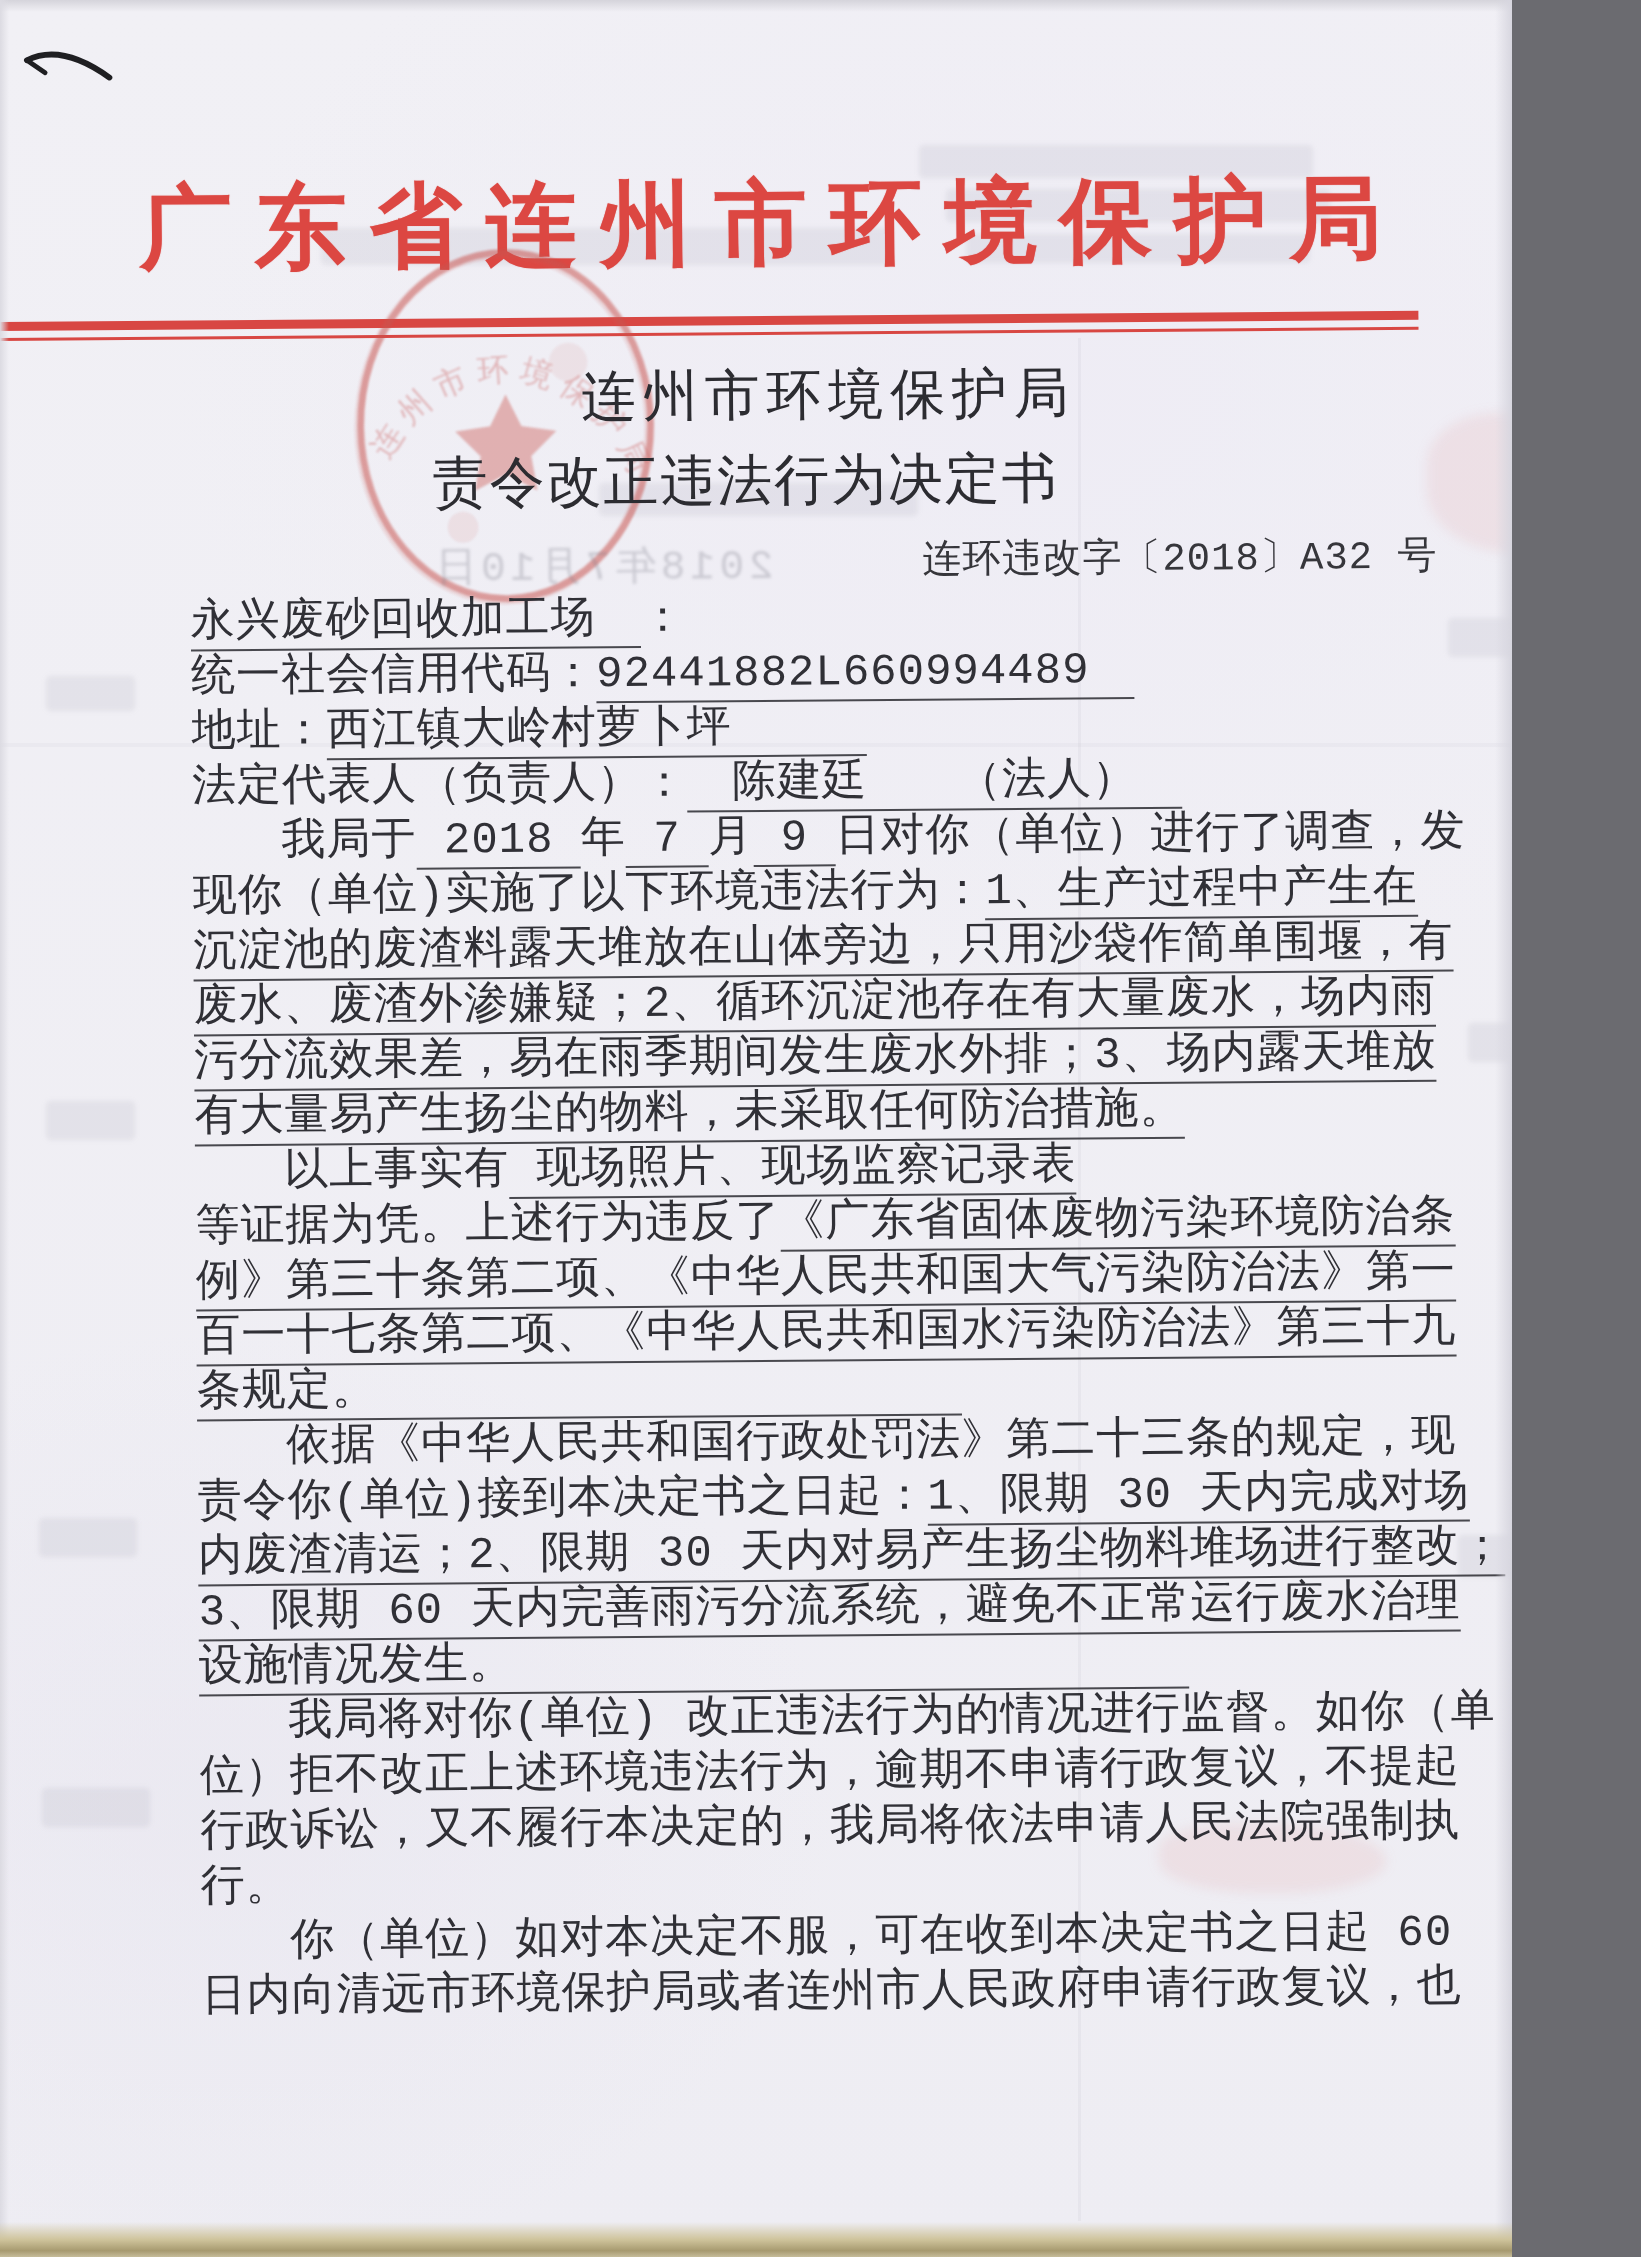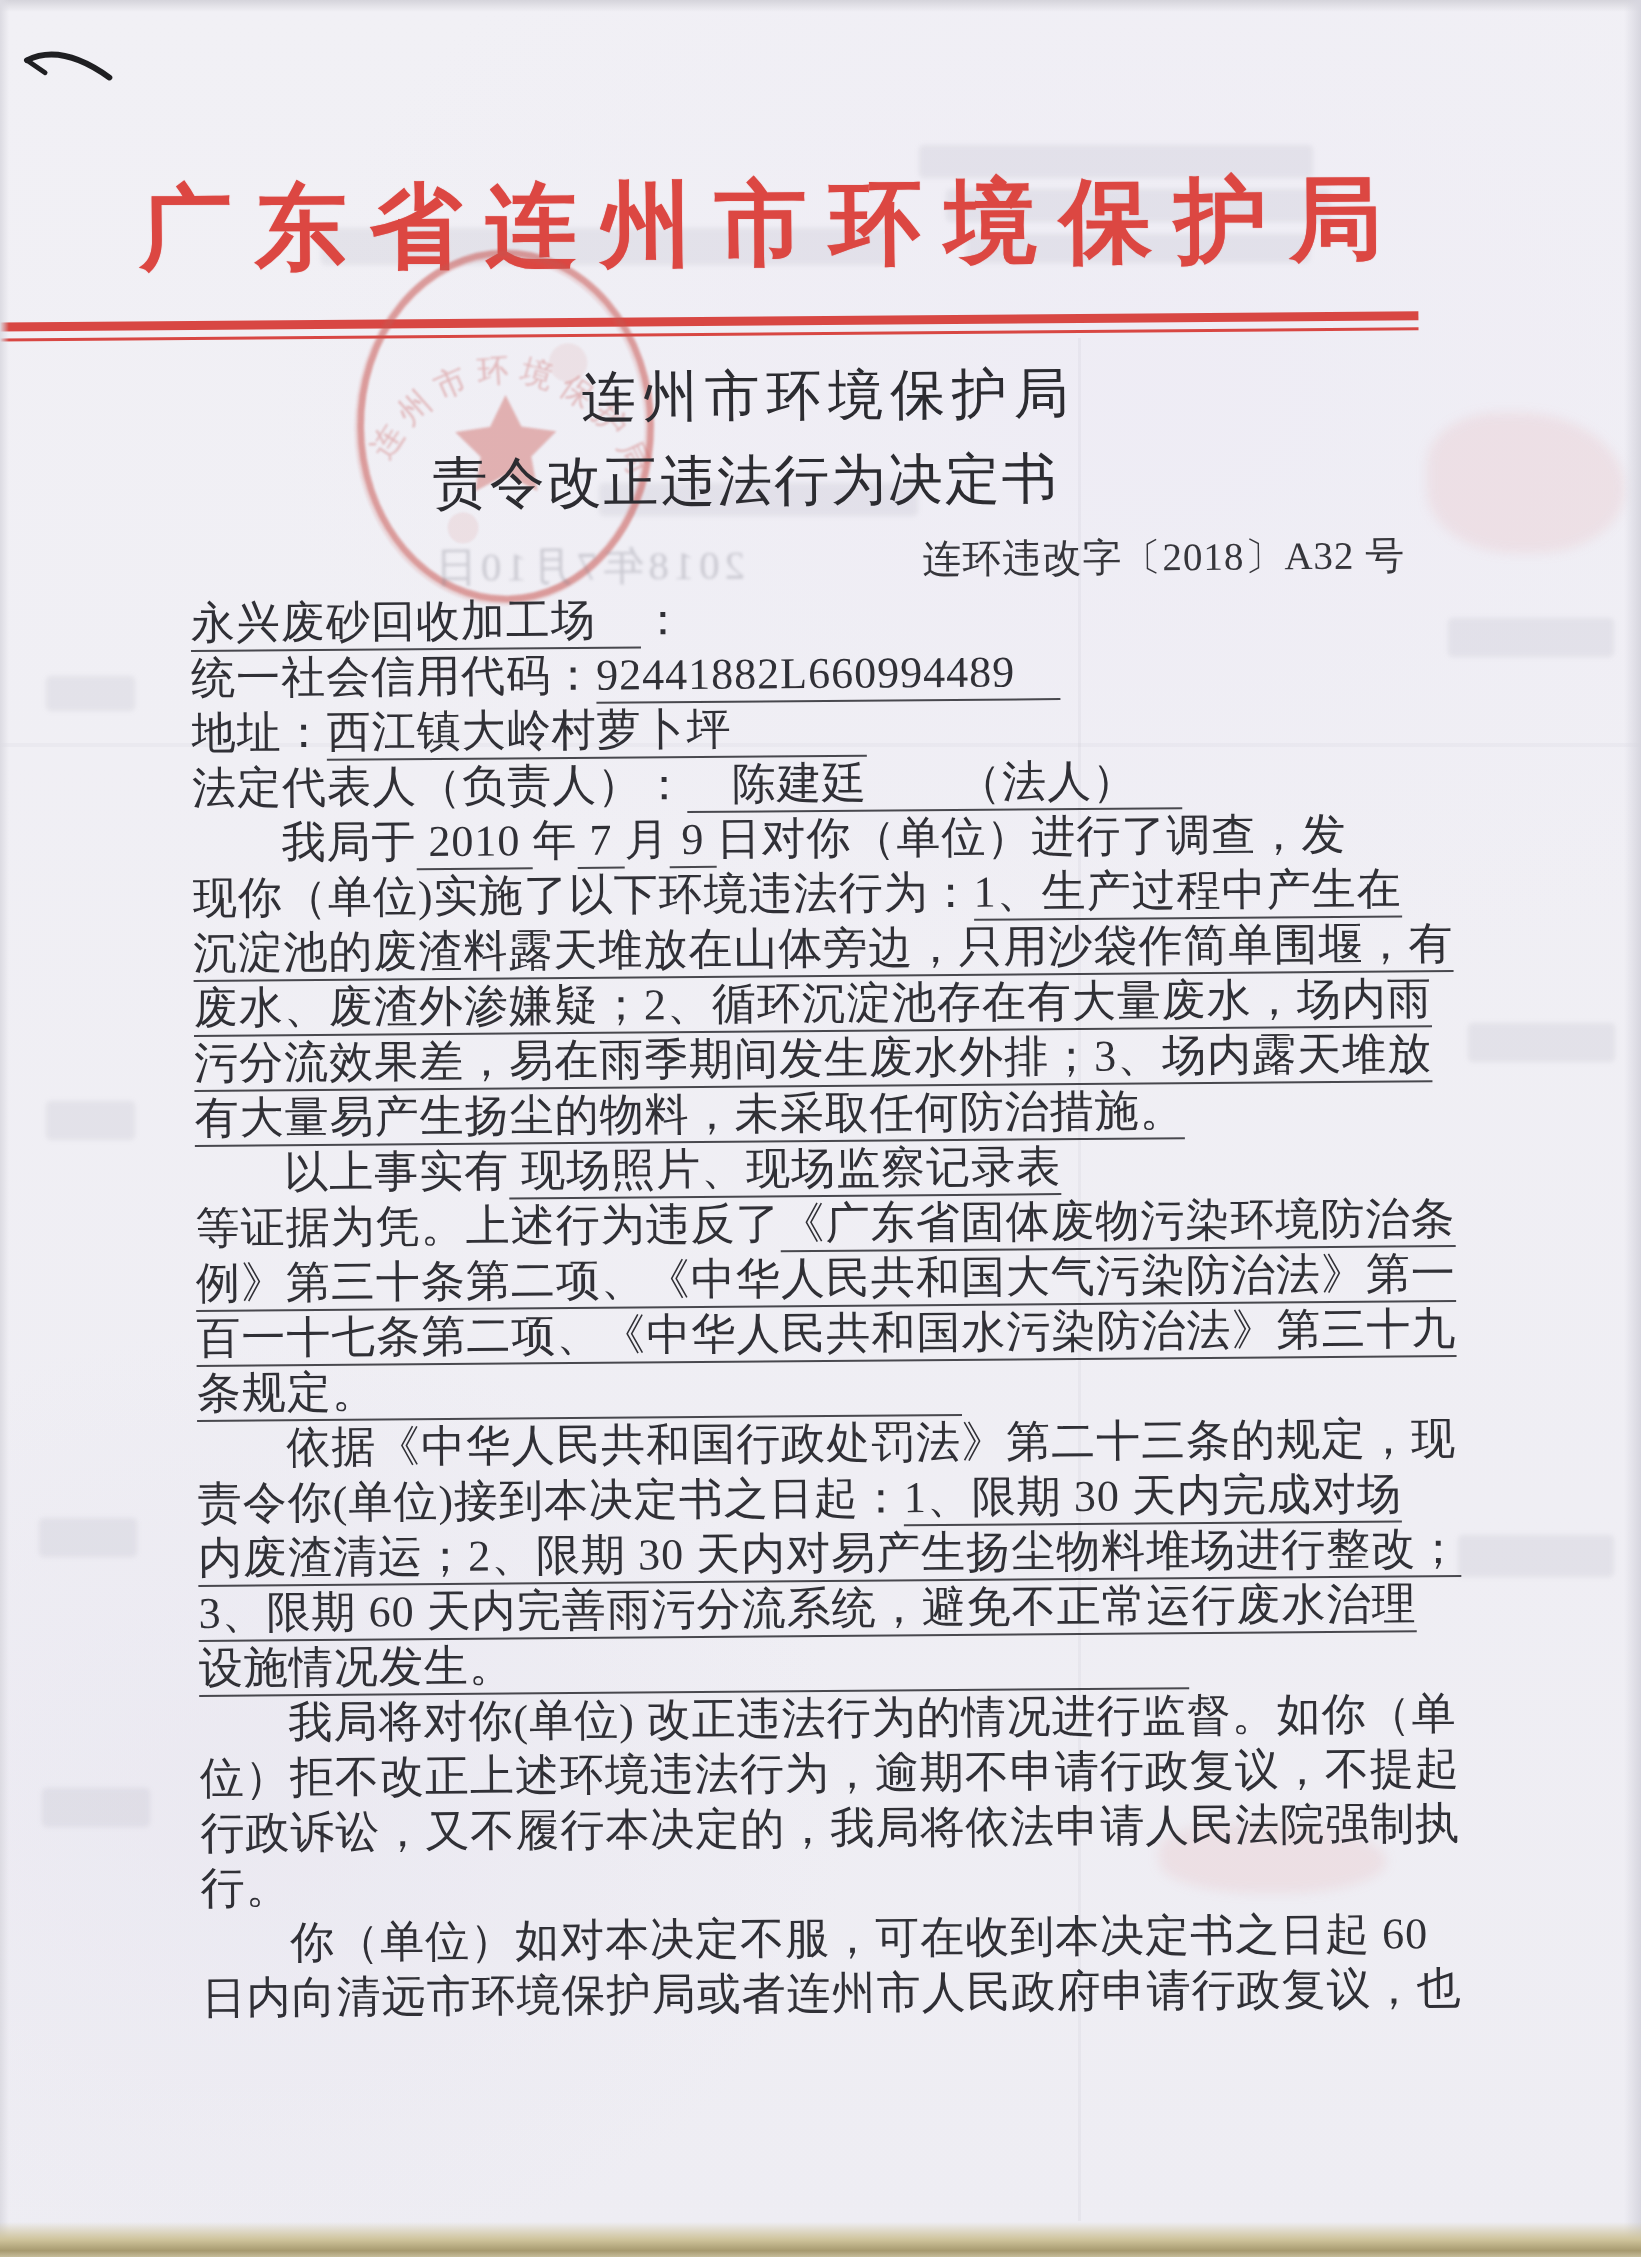--- a/index.html
+++ b/index.html
@@ -1,22 +1,22 @@
 <!DOCTYPE html>
 <html><head>
 <meta charset="utf-8">
 <style>
   html,body { margin:0; padding:0; background:#6b6b70; }
   .scan {
-    position:relative; width:1641px; height:2257px; overflow:hidden;
+    position:relative; width:1512px; height:2257px; overflow:hidden;
     background:
       radial-gradient(1255px 869px at 70% 18%, rgba(238,236,245,.9), rgba(238,236,245,0) 70%),
       radial-gradient(869px 676px at 15% 80%, rgba(232,230,240,.6), rgba(232,230,240,0) 70%),
       linear-gradient(#f1f0f5, #eeedf3);
-    font-family:Liberation Serif, serif;
+    font-family:Liberation Mono, monospace;
   }
   .content { position:absolute; inset:0; transform:rotate(-0.45deg); transform-origin:50% 40%; }
 
   
   .agency-title {
     position:absolute; left:145px; top:162px; width:1294px;
     font-size:92px; font-weight:bold; color:#dc4742; letter-spacing:23px;
     white-space:nowrap; text-shadow:0 0 1px rgba(220,71,66,.65);
   }
   .rule { position:absolute; left:-11.6px; width:1435px; background:#d84743; }
@@ -100,21 +100,21 @@
     <div class="doc-title1">连州市环境保护局</div>
     <div class="doc-title2">责令改正违法行为决定书</div>
     <div class="ghost-date">2018年7月10日</div>
     <div class="doc-number">连环违改字〔2018〕A32 号</div>
 
     <div class="doc-lines">
         <div class="tline"><span class="seg u">永兴废砂回收加工场　</span><span class="seg">：</span></div>
         <div class="tline"><span class="seg">统一社会信用代码：</span><span class="seg u">92441882L660994489　</span></div>
         <div class="tline"><span class="seg">地址：</span><span class="seg u">西江镇大岭村萝卜坪　　　</span></div>
         <div class="tline"><span class="seg">法定代表人（负责人）：</span><span class="seg u">　陈建廷　　（法人）　</span></div>
-        <div class="tline indent"><span class="seg">我局于</span><span class="seg u"> 2010 </span><span class="seg">年</span><span class="seg u"> 7 </span><span class="seg">月</span><span class="seg u"> 9 </span><span class="seg">日对你（单位）进行了调查，发</span></div>
+        <div class="tline indent"><span class="seg">我局于</span><span class="seg u"> 2018 </span><span class="seg">年</span><span class="seg u"> 7 </span><span class="seg">月</span><span class="seg u"> 9 </span><span class="seg">日对你（单位）进行了调查，发</span></div>
         <div class="tline"><span class="seg">现你（单位)实施了以下环境违法行为：</span><span class="seg u">1、生产过程中产生在</span></div>
         <div class="tline"><span class="seg u">沉淀池的废渣料露天堆放在山体旁边，只用沙袋作简单围堰，有</span></div>
         <div class="tline"><span class="seg u">废水、废渣外渗嫌疑；2、循环沉淀池存在有大量废水，场内雨</span></div>
         <div class="tline"><span class="seg u">污分流效果差，易在雨季期间发生废水外排；3、场内露天堆放</span></div>
         <div class="tline"><span class="seg u">有大量易产生扬尘的物料，未采取任何防治措施。</span></div>
         <div class="tline indent"><span class="seg">以上事实有</span><span class="seg u"> 现场照片、现场监察记录表</span></div>
         <div class="tline"><span class="seg">等证据为凭。上述行为违反了</span><span class="seg u">《广东省固体废物污染环境防治条</span></div>
         <div class="tline"><span class="seg u">例》第三十条第二项、《中华人民共和国大气污染防治法》第一</span></div>
         <div class="tline"><span class="seg u">百一十七条第二项、《中华人民共和国水污染防治法》第三十九</span></div>
         <div class="tline"><span class="seg u">条规定。　　　　　　　　　　　　　</span></div>

